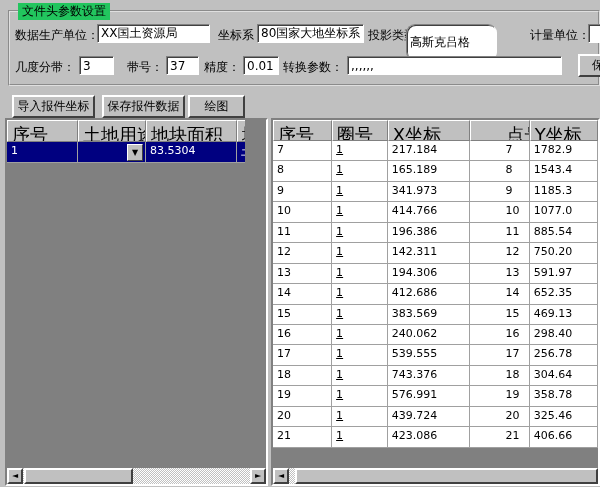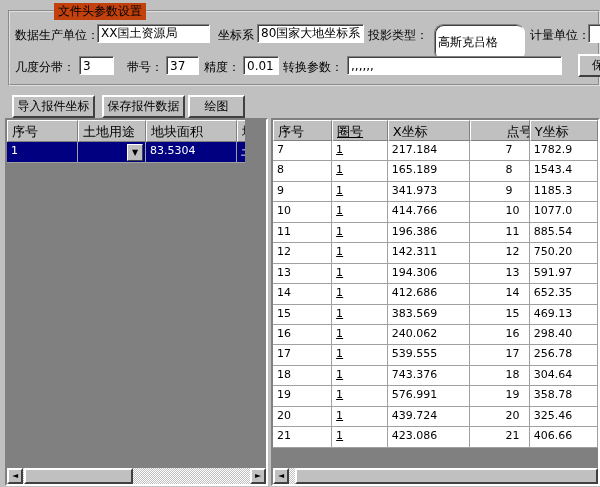--- a/index.html
+++ b/index.html
@@ -17,31 +17,31 @@
   .field  { border:1px solid; border-color:#808080 #ffffff #ffffff #808080;
             box-shadow:inset 1px 1px 0 #404040; background:#fff;
             font-family:inherit; font-size:12px; padding:2px 3px; outline:none; }
   .raised { border:2px solid; border-color:#ffffff #404040 #404040 #ffffff; background:#c0c0c0; }
   .btn    { display:flex; align-items:center; justify-content:center;
             font-size:12px; cursor:default; }
 
   
   .groupbox { left:8px; top:10px; width:592px; height:76px;
               border:2px groove #dfdfdf; }
-  .legend { position:absolute; top:-9px; left:8px; background:#c2410c; padding:0 4px;margin-left:36px; }
+  .legend { position:absolute; top:-9px; left:8px; background:#22c55e; padding:0 4px; }
   .flabel { position:absolute; white-space:nowrap; line-height:14px; }
 
   
   .grid { background:#808080; overflow:hidden; }
   .trow { display:flex; }
   .cell { border-right:1px solid #a0a0a0; border-bottom:1px solid #a0a0a0;
           background:#fff; padding:2px 3px 0 4px; overflow:hidden; white-space:nowrap;
           font-size:11px; }
   .hcell { background:#c0c0c0; border:1px solid; border-color:#ffffff #808080 #808080 #ffffff;
-           padding:2px 3px 0 4px; overflow:hidden; white-space:nowrap; font-size:13px; }
+           padding:2px 3px 0 4px; overflow:hidden; white-space:nowrap; font-size:18px; }
   .lrow-h  { height:22px; }
   .lrow    { height:21px; }
   .rrow-h  { height:21px; }
   .rrow    { height:20.45px; }
   .sel .cell { background:#000080; color:#fff; }
 
   
   .lc0{width:71px;} .lc1{width:68px;} .lc2{width:91px;} .lc3{width:8px; border-right:none;}
   
   .rc0{width:69px;} .rc1{width:65px;text-decoration:underline;} .rc2{width:96px;} .rc3{width:64px;padding-left:36px;} .rc4{width:80px;}
@@ -64,21 +64,21 @@
 
 <div class="abs groupbox">
   <span class="legend">文件头参数设置</span>
 </div>
 
 <span class="flabel" style="left:15px; top:28px;">数据生产单位：</span>
 <input class="abs field" style="left: 97px; top: 24px; width: 113px; height: 19px;" value="XX国土资源局">
 <span class="flabel" style="left:218px; top:28px;">坐标系：</span>
 <input class="abs field" style="left: 257px; top: 24px; width: 107px; height: 19px;" value="80国家大地坐标系">
 <span class="flabel" style="left:368px; top:28px;">投影类型：</span>
-<input class="abs field" style="left: 434px; top: 24px; width: 91px; height: 37px; border-radius: 9px;" value="高斯克吕格">
+<input class="abs field" style="left: 406px; top: 24px; width: 91px; height: 37px; border-radius: 9px;" value="高斯克吕格">
 <span class="flabel" style="left:530px; top:28px;">计量单位：</span>
 <input class="abs field" style="left: 588px; top: 24px; width: 40px; height: 19px;" value="">
 
 <span class="flabel" style="left:15px; top:60px;">几度分带：</span>
 <input class="abs field" style="left: 79px; top: 56px; width: 35px; height: 19px;" value="3">
 <span class="flabel" style="left:127px; top:60px;">带号：</span>
 <input class="abs field" style="left: 166px; top: 56px; width: 33px; height: 19px;" value="37">
 <span class="flabel" style="left:204px; top:60px;">精度：</span>
 <input class="abs field" style="left: 243px; top: 56px; width: 36px; height: 19px;" value="0.01">
 <span class="flabel" style="left:283px; top:60px;">转换参数：</span>

